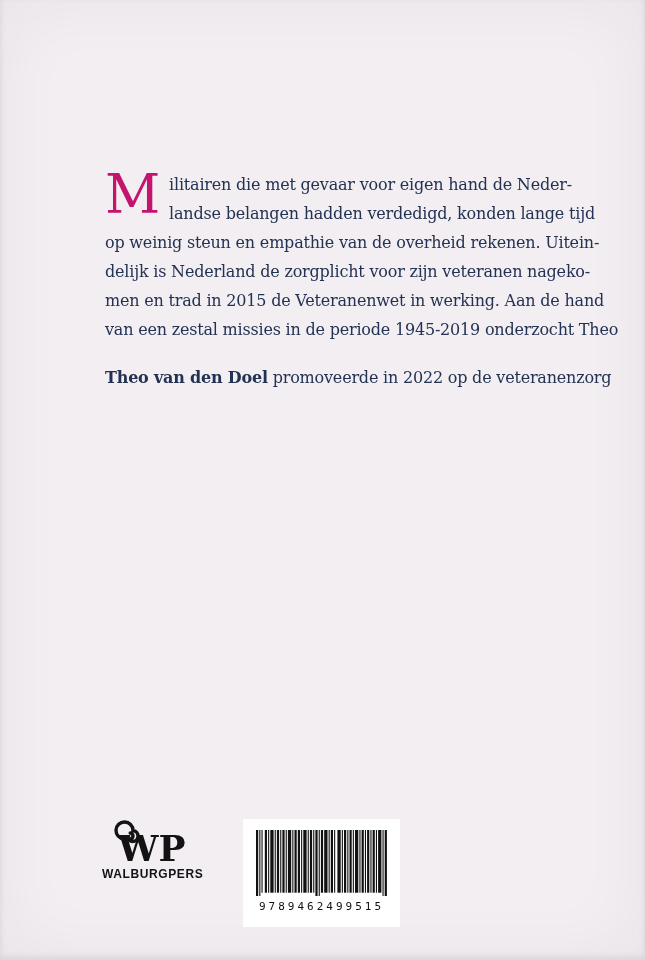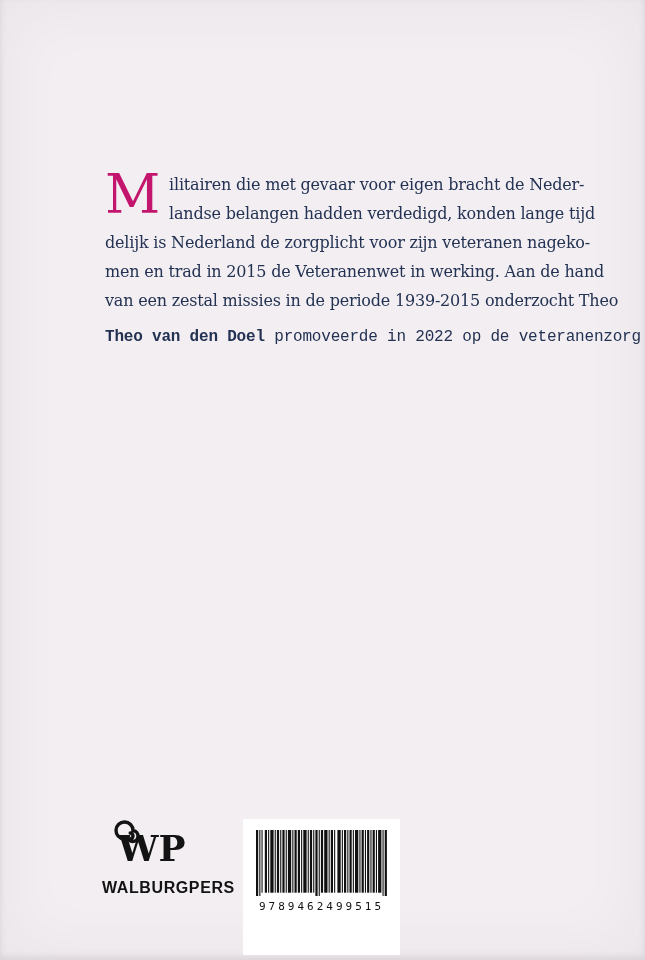--- a/index.html
+++ b/index.html
@@ -38,55 +38,54 @@
     font-size: 54px;
     line-height: 50px;
     margin-right: 9px;
     font-family: "DejaVu Serif", serif;
     flex: 0 0 auto;
   }
   .line {
     white-space: nowrap;
   }
   .p2 {
-    margin-top: 8px;
-    font-family: Liberation Mono, monospace;
+    margin-top: 19px;
   }
   .bold-lead {
     font-weight: bold;
   }
 
   
   .publisher {
     position: absolute;
     left: 102px;
     top: 817px;
     width: 96px;
     text-align: center;
   }
   .publisher-mark {
     display: block;
     margin: 0 auto;
   }
   .publisher-name {
-    margin-top: 14px;
+    margin-top: 2px;
     font-family: "Liberation Sans", sans-serif;
     font-weight: bold;
-    font-size: 16px;
+    font-size: 12px;
     letter-spacing: 0.6px;
     color: #131313;
   }
 
   
   .barcode-box {
     position: absolute;
     left: 243px;
     top: 819px;
     width: 157px;
-    height: 136px;
+    height: 108px;
     background: #ffffff;
     display: flex;
     flex-direction: column;
     align-items: center;
     justify-content: flex-start;
     padding-top: 11px;
     box-sizing: border-box;
   }
   .barcode-digits {
     margin-top: 4px;
@@ -101,27 +100,28 @@
 <body>
 
 <div class="page">
 
   <div class="textblock">
 
     <div class="p1">
       <div class="p1-head">
         <span class="dropcap">M</span>
         <div>
-          <div class="line">ilitairen die met gevaar voor eigen bracht de Neder-</div>
+          <div class="line">ilitairen die met gevaar voor eigen hand de Neder-</div>
           <div class="line">landse belangen hadden verdedigd, konden lange tijd</div>
         </div>
       </div>
+      <div class="line">op weinig steun en empathie van de overheid rekenen. Uitein-</div>
       <div class="line">delijk is Nederland de zorgplicht voor zijn veteranen nageko-</div>
       <div class="line">men en trad in 2015 de Veteranenwet in werking. Aan de hand</div>
-      <div class="line">van een zestal missies in de periode 1939-2015 onderzocht Theo</div>
+      <div class="line">van een zestal missies in de periode 1945-2019 onderzocht Theo</div>
     </div>
 
     <div class="p2">
       <div class="line">
         <span class="bold-lead">Theo van den Doel</span><span> promoveerde in 2022 op de veteranenzorg</span>
       </div>
     </div>
 
   </div>
 

